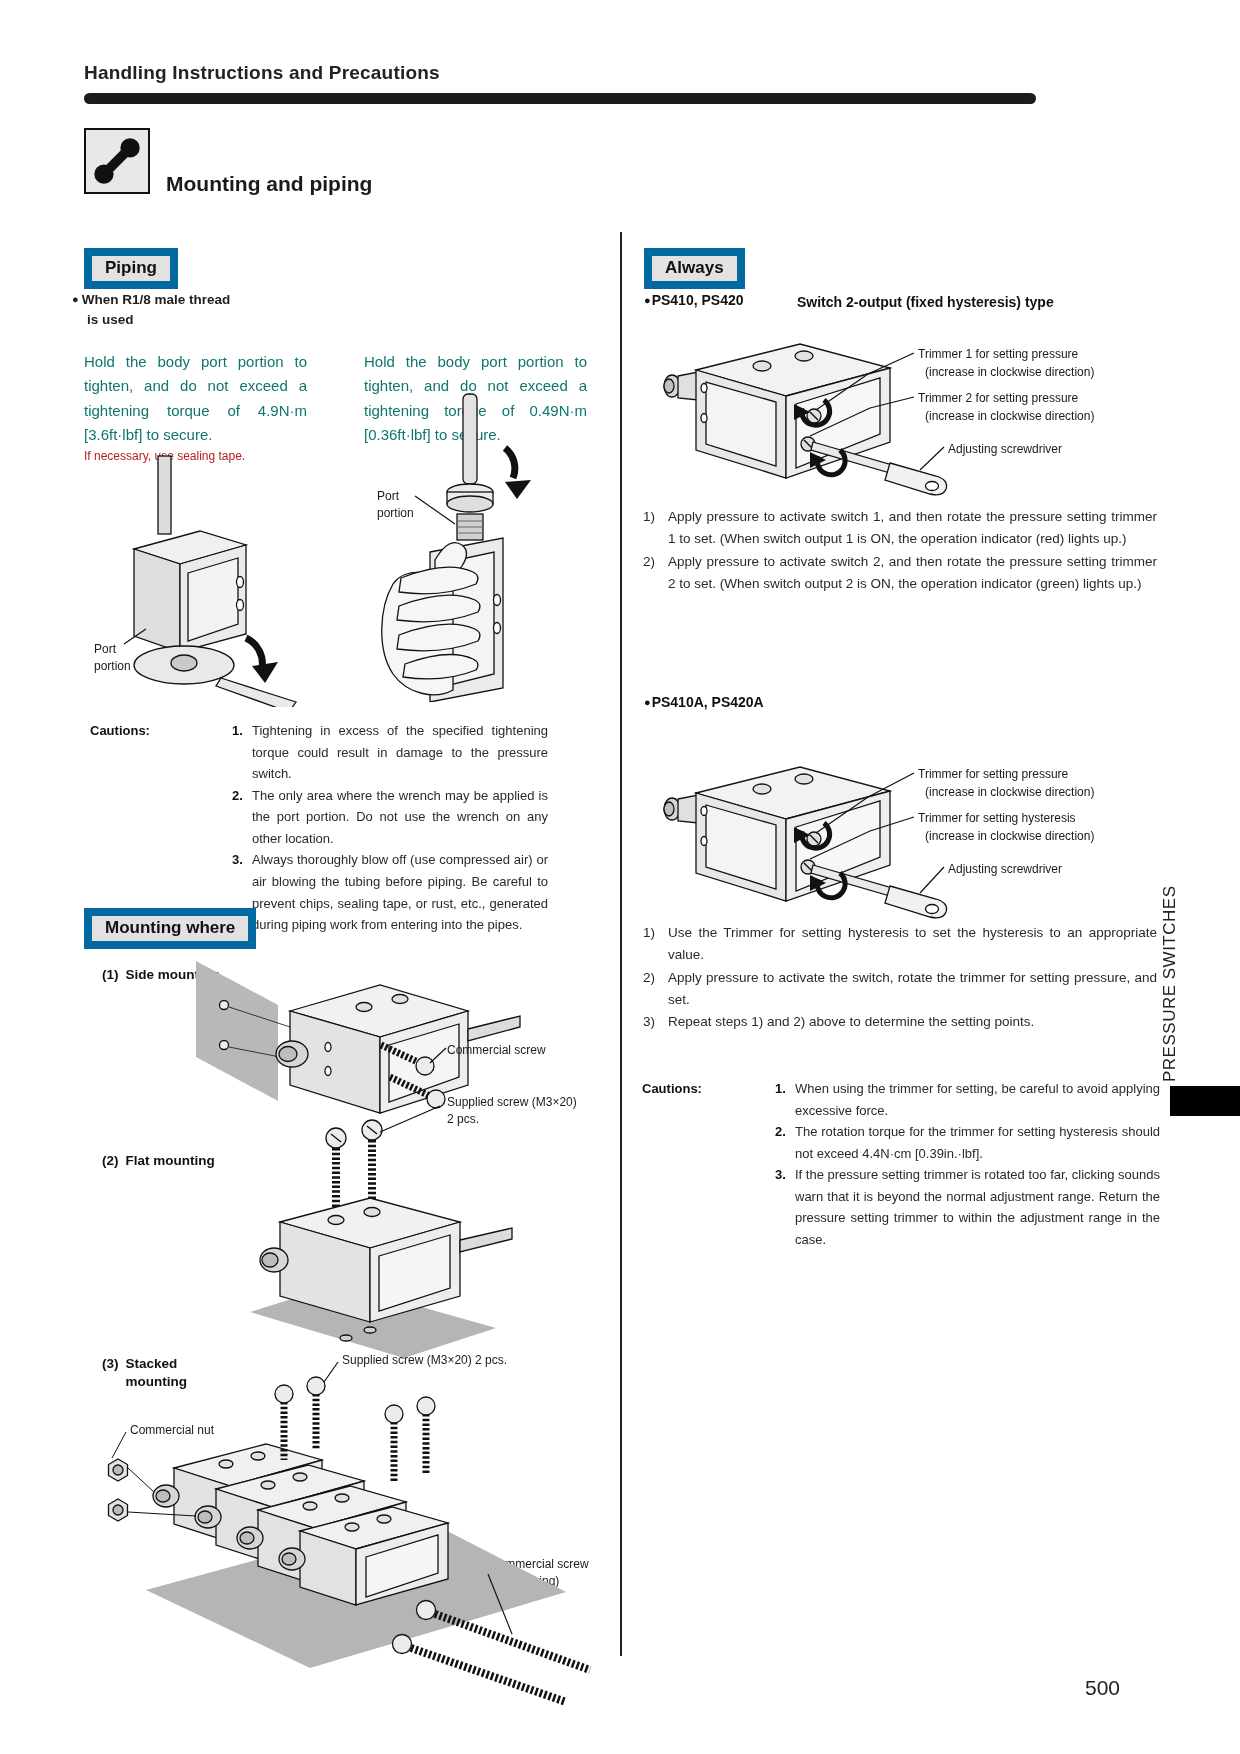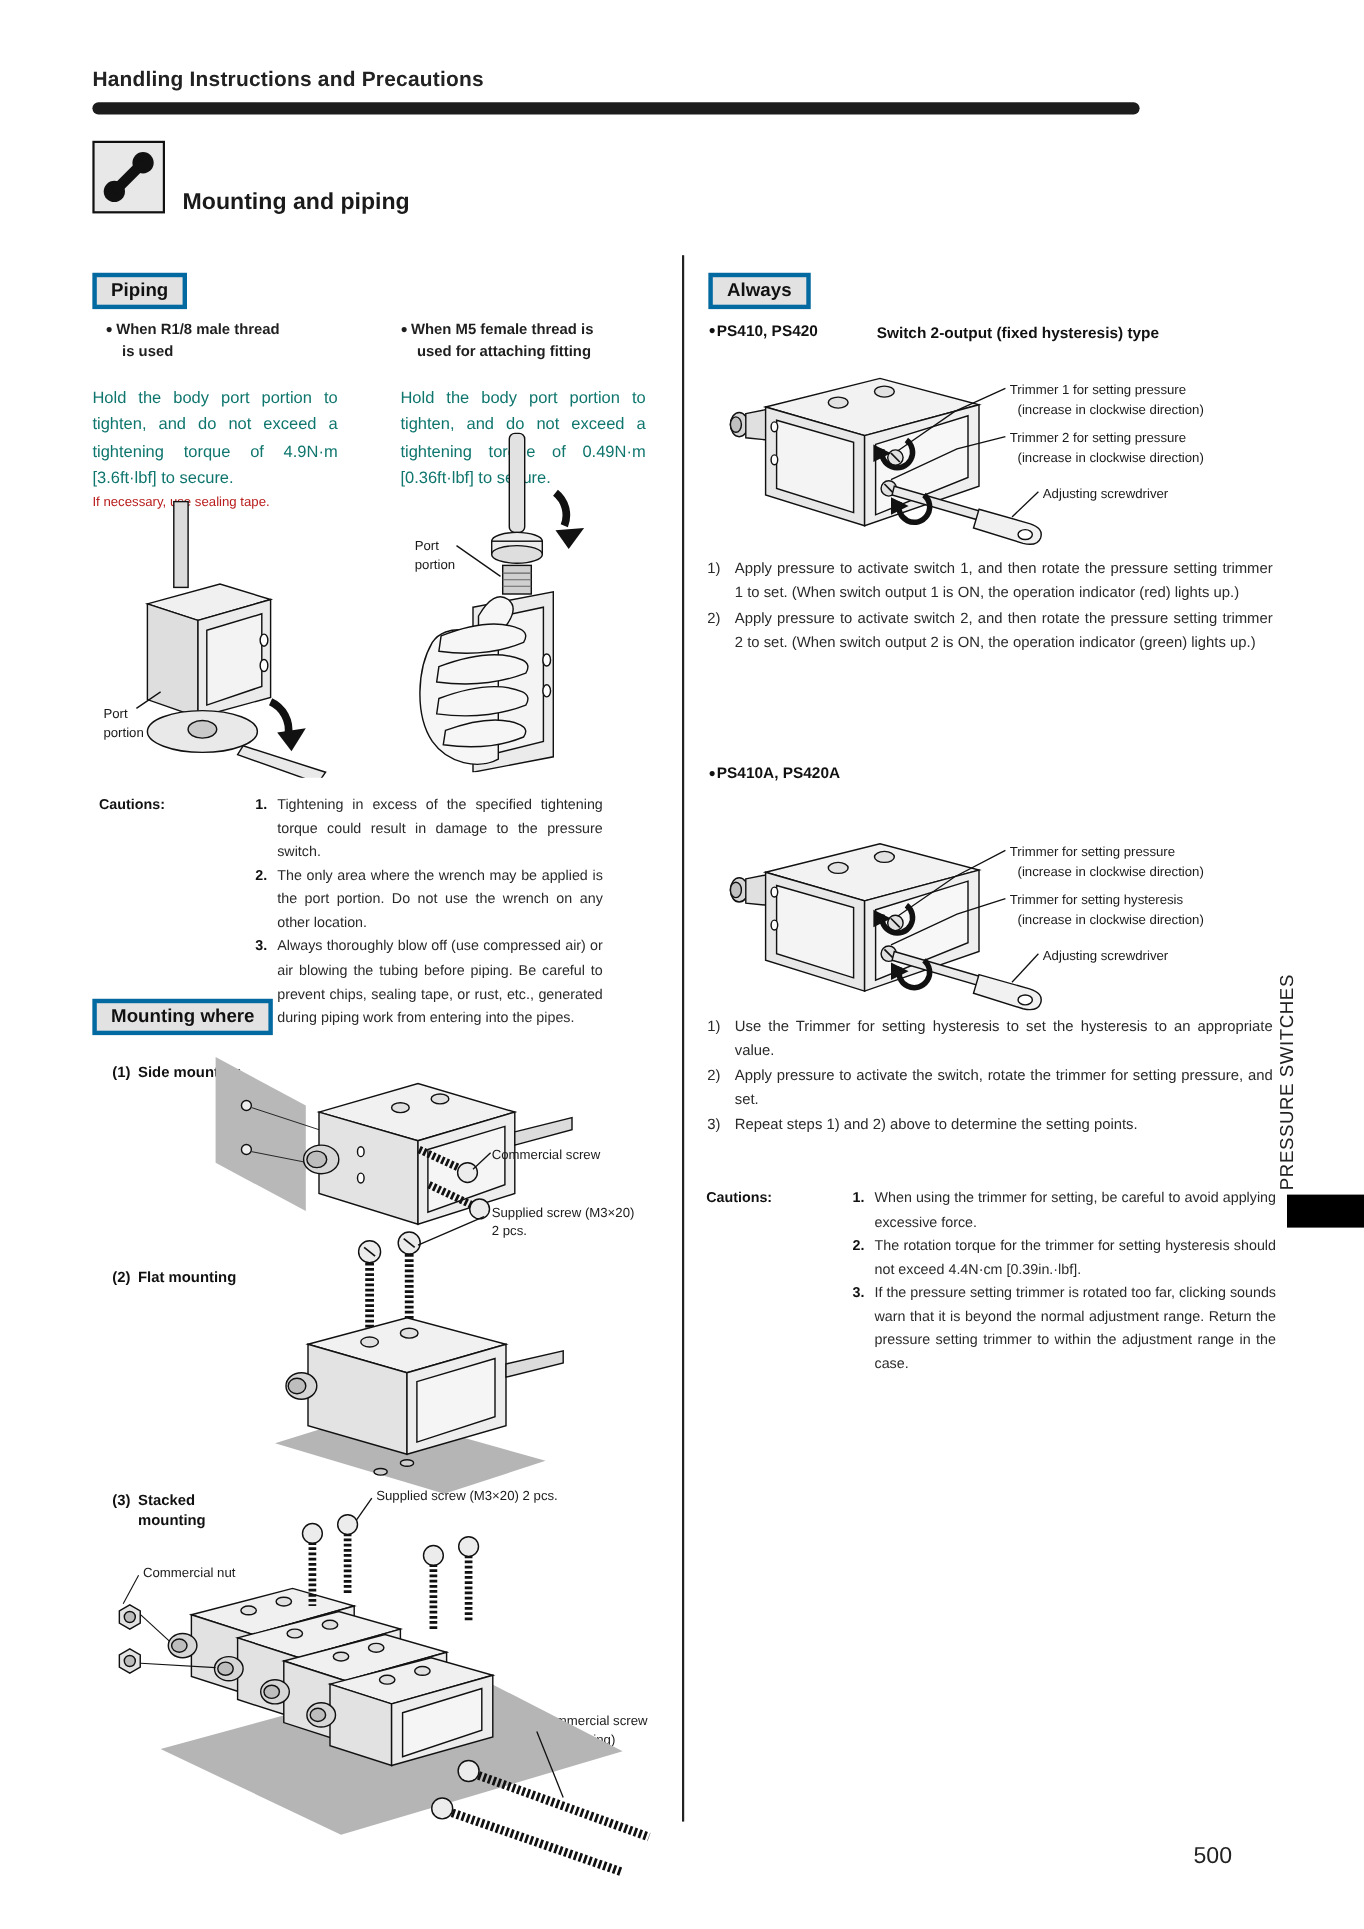--- a/index.html
+++ b/index.html
@@ -3,21 +3,21 @@
 <meta charset="utf-8">
 <style>
   html,body{margin:0;padding:0;background:#fff;}
   #page{position:relative;width:1240px;height:1754px;background:#ffffff;
         font-family:"Liberation Sans","DejaVu Sans",sans-serif;color:#1f1f1f;overflow:hidden;}
   .abs{position:absolute;}
   .hdr-title{font-size:19px;font-weight:bold;letter-spacing:.2px;color:#222;}
   .hdr-bar{background:#1c1c1c;border-radius:6px;height:11px;}
   .icon-box{width:62px;height:62px;background:#e8e8e8;border:2px solid #111;display:flex;align-items:center;justify-content:center;}
   .sec-title{font-size:21px;font-weight:bold;color:#1a1a1a;}
-  .boxlbl{border:4px solid #0369a1;background:#e2e2e2;font-size:17px;font-weight:bold;padding:2px 13px 3px;display:inline-block;color:#111;}
+  .boxlbl{border:8px solid #0369a1;background:#e2e2e2;font-size:17px;font-weight:bold;padding:2px 13px 3px;display:inline-block;color:#111;}
   .subhead{font-size:13.5px;font-weight:bold;line-height:1.5;white-space:pre-line;padding-left:15px;}
   .subhead::before{content:"\25CF";margin-left:-15px;margin-right:3px;font-size:11px;vertical-align:1px;}
   .para{font-size:15px;line-height:1.62;text-align:justify;color:#0f766e;}
   .note{font-size:12px;line-height:1.62;color:#b91c1c;}
   .pre{white-space:pre-line;}
   .figlbl{font-size:12px;line-height:1.4;color:#1a1a1a;}
   .cautions{display:flex;font-size:13px;line-height:1.66;color:#2a2a2a;gap:39px;}
   .caut-label{font-weight:bold;flex:none;color:#111;}
   .caut{display:flex;}
   .cnum{font-weight:bold;flex:none;width:20px;color:#111;}
@@ -60,24 +60,22 @@
         <circle cx="33" cy="12" r="11"></circle>
         <circle cx="33" cy="54" r="11"></circle>
         <rect x="27.5" y="12" width="11" height="42"></rect>
       </g>
     </svg>
   </div>
   <div class="abs sec-title" style="left:166px;top:172px">Mounting and piping</div>
 
   <div class="abs boxlbl" style="left:84px;top:248px">Piping</div>
 
-  <div class="abs subhead" style="left:96px;top:290px;width:235px">When R1/8 male thread
+  <div class="abs subhead" style="left:72px;top:290px;width:235px">When R1/8 male thread
 is used</div>
-  <div class="abs subhead" style="left:364px;top:290px;width:235px">When M5 female thread is
-used for attaching fitting</div>
 
   <div class="abs" style="left:84px;top:350px;width:223px">
     <div class="para">Hold the body port portion to tighten, and do not exceed a tightening torque of 4.9N·m [3.6ft·lbf] to secure.</div>
     <div class="note">If necessary, use sealing tape.</div>
   </div>
   <div class="abs para" style="left:364px;top:350px;width:223px">Hold the body port portion to tighten, and do not exceed a tightening torque of 0.49N·m [0.36ft·lbf] to secure.</div>
 
   <svg class="abs" style="left:88px;top:452px" width="235" height="255" viewBox="0 0 235 255">
     <rect x="70" y="4" width="13" height="78" fill="#dcdcdc" class="ol"></rect>
     <polygon points="46,97 112,79 158,93 92,112" fill="#f0f0f0" class="ol"></polygon>

